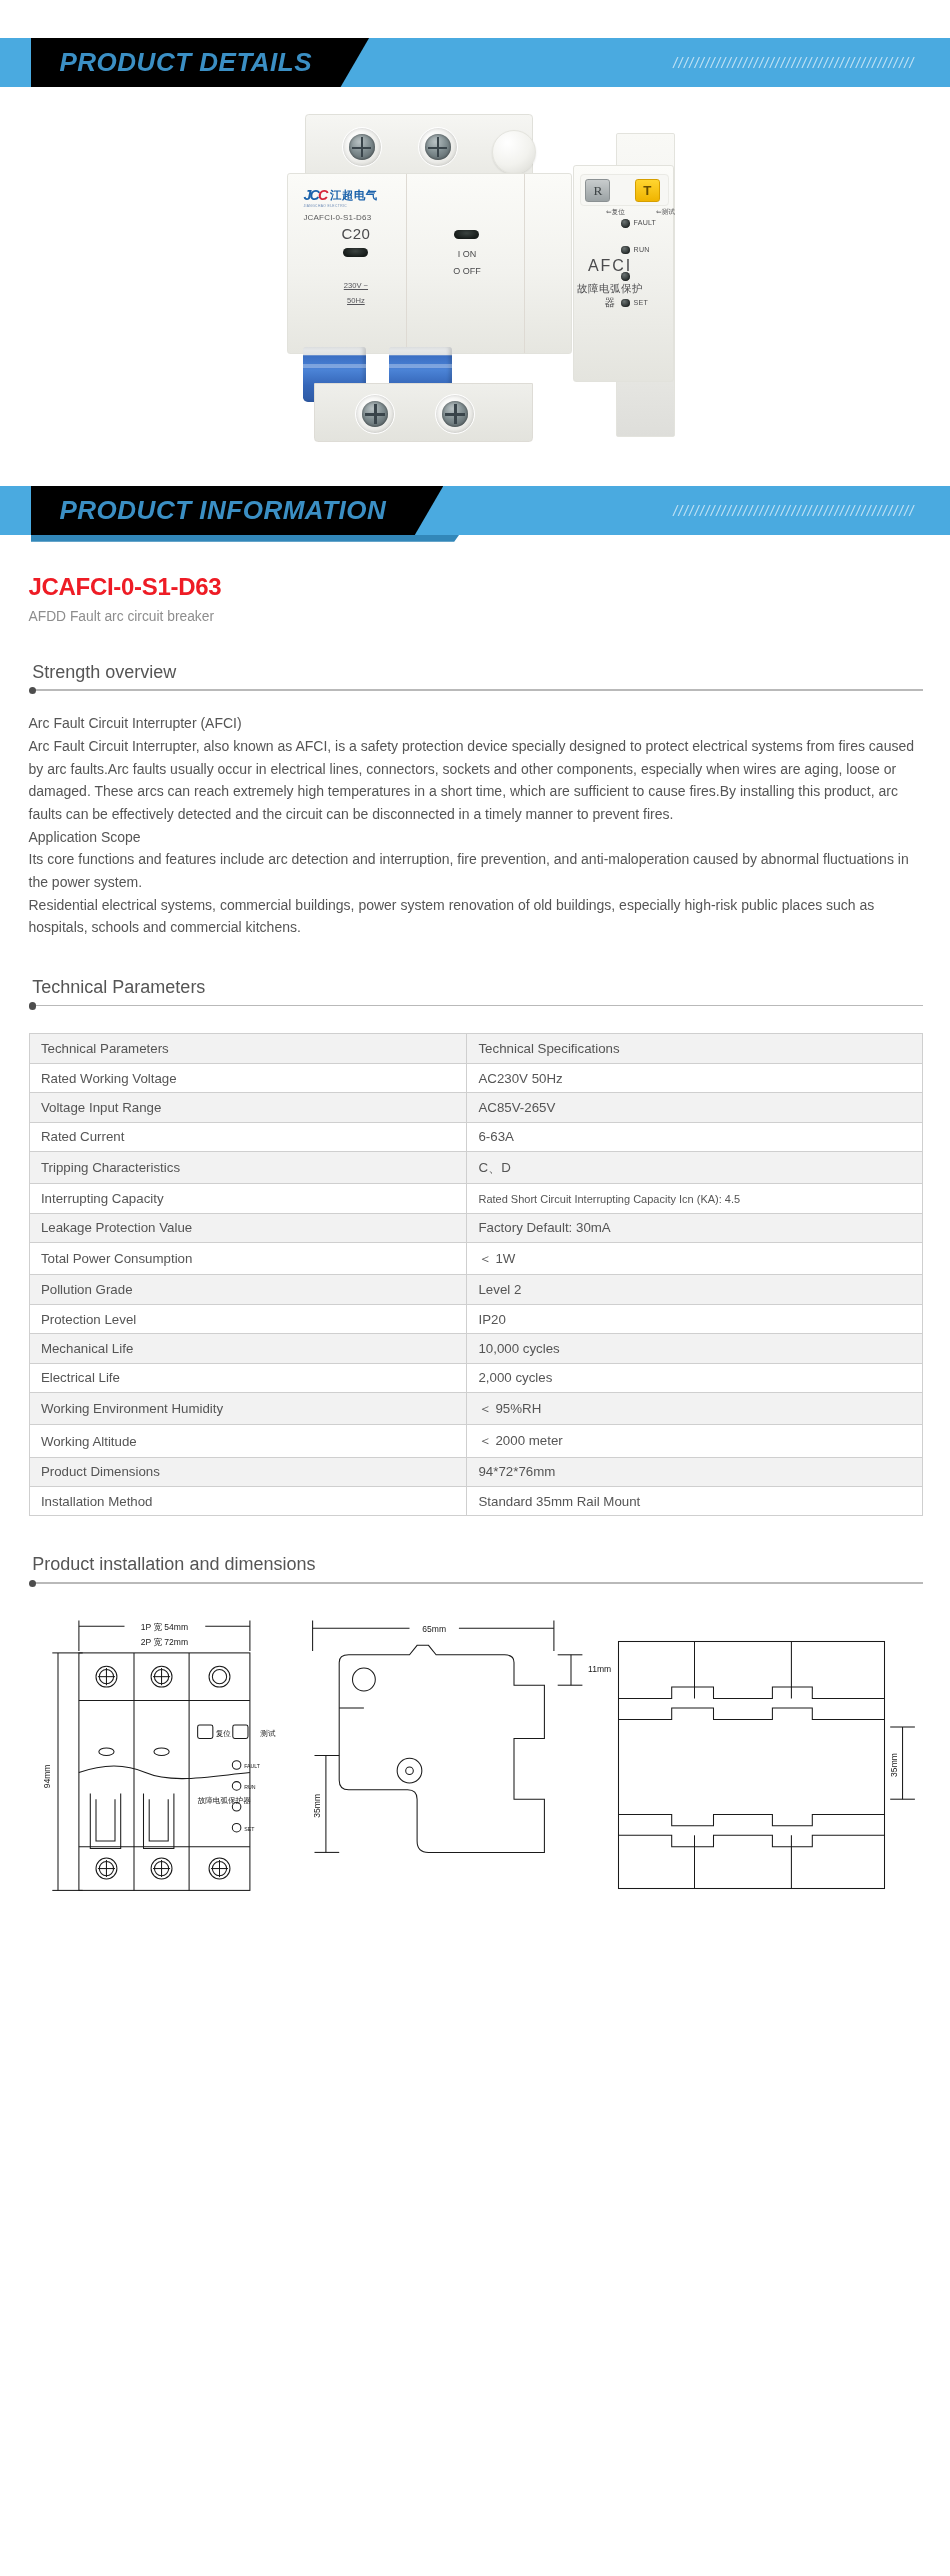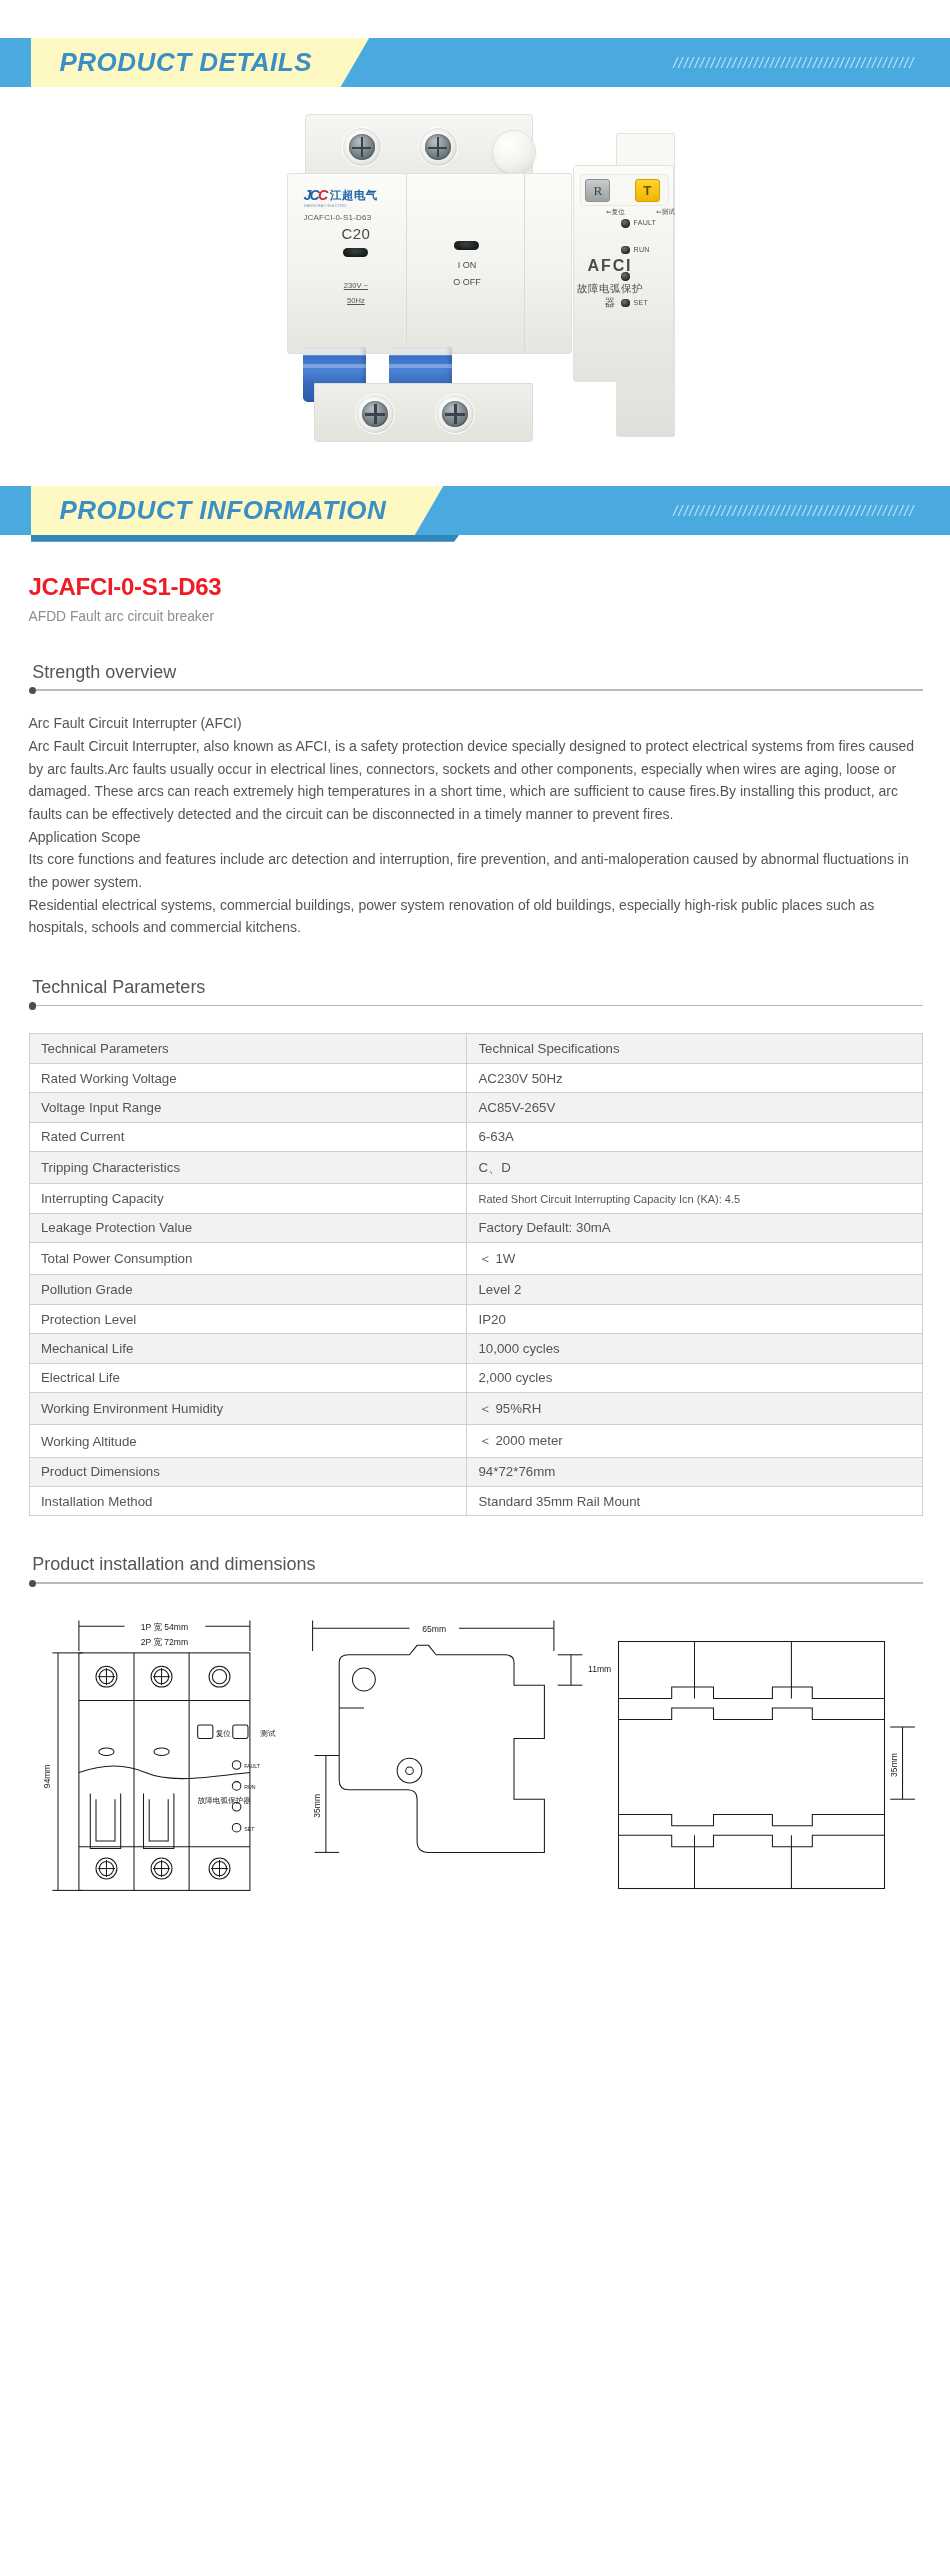--- a/index.html
+++ b/index.html
@@ -21,21 +21,21 @@
     background: #4aaae0;
     margin-top: 38px;
     display: flex;
     align-items: center;
   }
   .banner-tab {
     position: relative;
     margin-left: 31px;
     height: 49px;
     min-width: 328px;
-    background: #fef9c3;
+    background: #000000;
     display: flex;
     align-items: center;
     padding-left: 28.5px;
     padding-right: 57px;
     clip-path: polygon(0 0, 100% 0, calc(100% - 28.5px) 100%, 0 100%);
   }
   .banner-tab-shadow {
     position: absolute;
     left: 31px;
     bottom: -6.7px;
@@ -194,21 +194,21 @@
     position:absolute; left:54px; top:4.8px;
     width:25px; height:23px; border-radius:2.9px;
     background: linear-gradient(180deg,#ffd530 0%, #f0b400 100%);
     border:1px solid #d69f00;
     display:flex; align-items:center; justify-content:center;
     font-size:13.3px; color:#6a4f00; font-weight:bold;
   }
   .cn-small { position:absolute; font-size:6.7px; color:#4d4d4f; white-space:nowrap;}
   .afci-name {
     position:absolute; left:0; right:27px; top:91px;
-    text-align:center; font-size:16px; color:#4b4b4d; letter-spacing:1.9px;font-weight:bold;
+    text-align:center; font-size:16px; color:#4b4b4d; letter-spacing:1.9px;
   }
   .afci-cn {
     position:absolute; left:0; right:27px; top:116px;
     text-align:center; font-size:10.5px; color:#4b4b4d; letter-spacing:0.5px;
   }
   .leds { position:absolute; right:3.8px; top:53px; width:48px;}
   .led-row { display:flex; align-items:center; gap:3.8px; margin-bottom:18px;}
   .led {
     width:8.6px; height:8.6px; border-radius:50%;
     background: radial-gradient(circle at 35% 30%, #6d7574 0%, #2a302f 70%, #111514 100%);
@@ -340,21 +340,21 @@
           <span class="logo-cn">江超电气</span>
         </div>
         <div class="logo-sub">JIANGCHAO ELECTRIC</div>
         <div class="model-txt">JCAFCI-0-S1-D63</div>
         <div class="curve-txt">C20</div>
         <div class="slot"></div>
         <div class="volt-txt">230V ~</div>
         <div class="hz-txt">50Hz</div>
       </div>
 
-      <div style="position:absolute; left:129px; top:61px; width:99px;">
+      <div style="position:absolute; left:129px; top:50px; width:99px;">
         <div class="slot"></div>
         <div class="onoff">
           <div>I ON</div>
           <div>O OFF</div>
         </div>
       </div>
 
       <div class="handle-wrap">
         <div class="handle" style="left:0;"></div>
         <div class="handle" style="left:86px;"></div>

